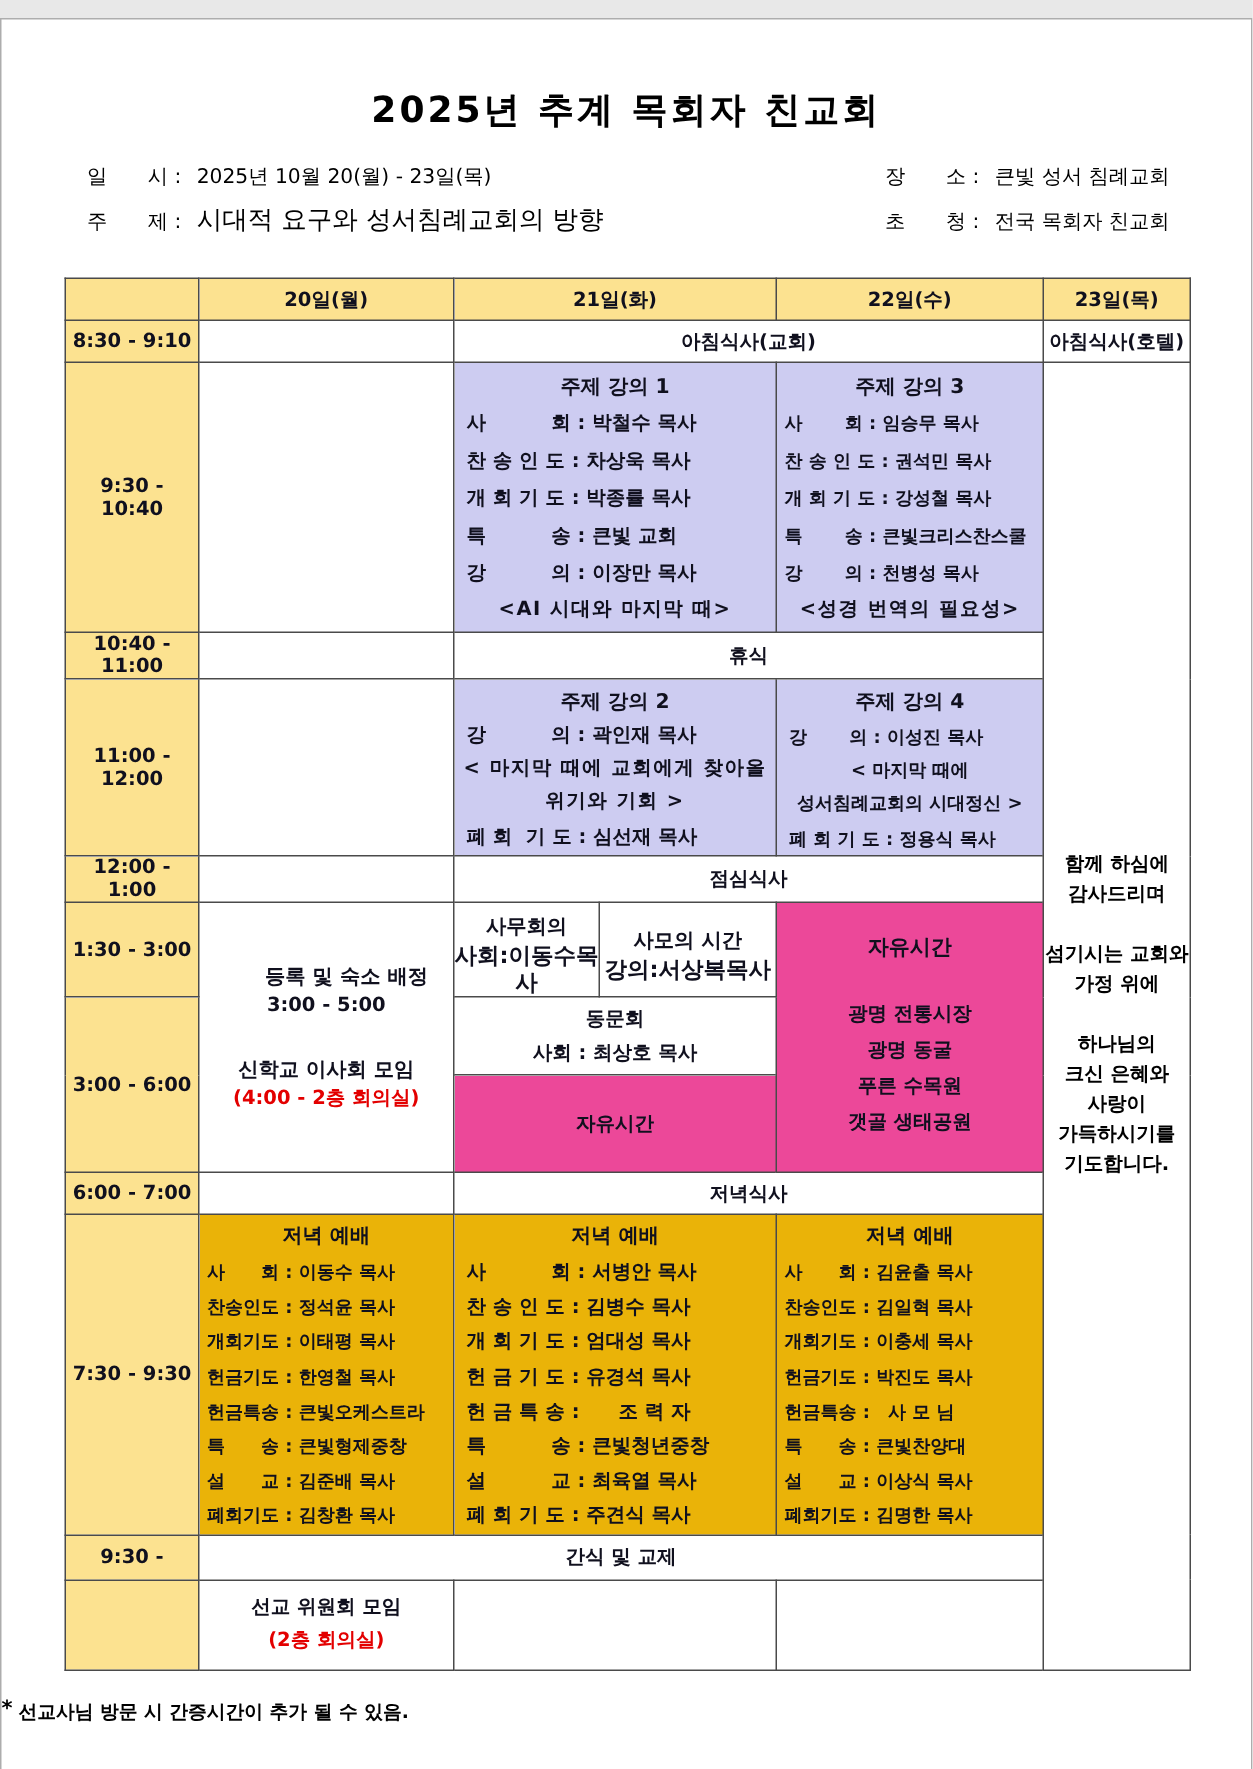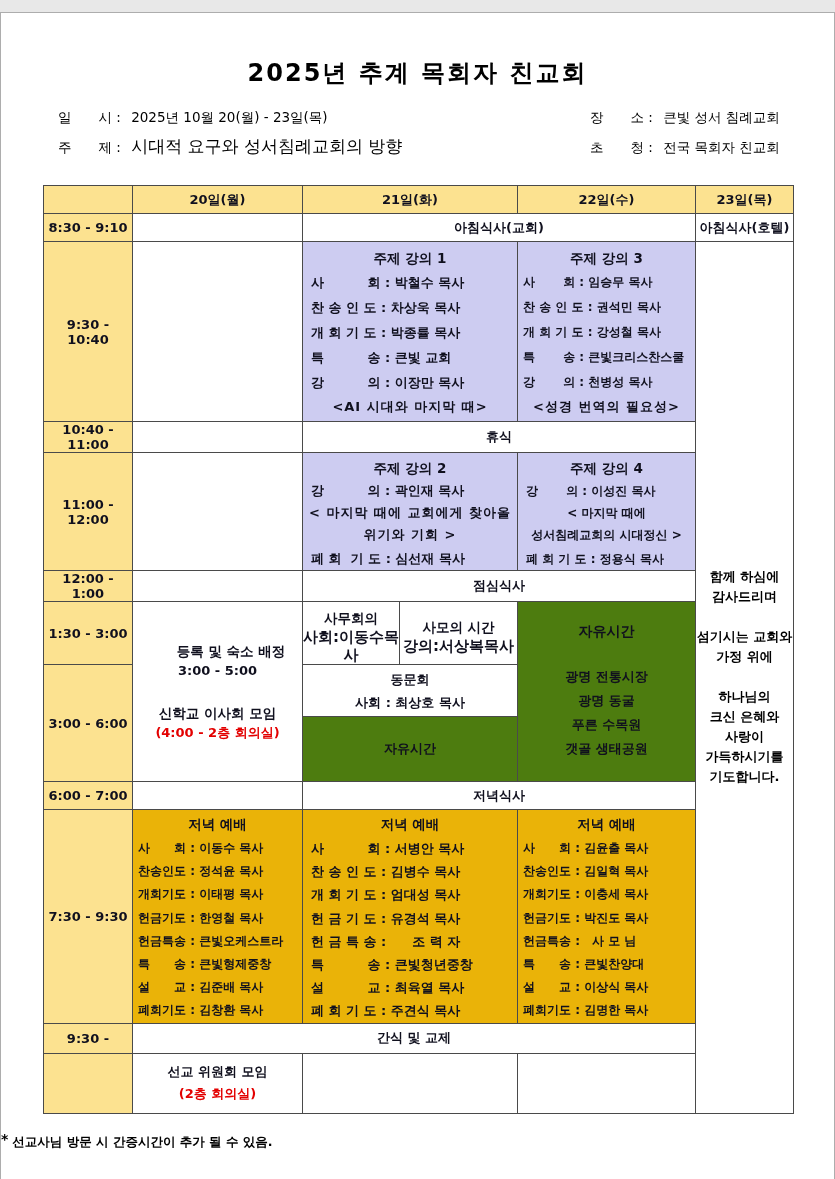--- a/index.html
+++ b/index.html
@@ -25,21 +25,21 @@
   table.schedule{
     position:absolute;left:42px;top:172px;border-collapse:collapse;table-layout:fixed;
     width:750px;
   }
   .schedule td,.schedule th{
     border:1px solid #4a4a4a;padding:0;margin:0;text-align:center;vertical-align:middle;
     font-size:13px;font-weight:bold;overflow:hidden;color:#10101e;
   }
   .yel{background:#fce290;}
   .lav{background:#cdccf1;}
-  .blu{background:#4d7c0f;}
+  .blu{background:#ec4899;}
   .grn{background:#eab308;}
   .day-head{font-size:14px;}
   .time-cell{font-size:12.5px;}
   .meal{font-size:13.5px;}
 
   .lec-title{line-height:24px;padding-top:3px;font-size:13.5px;}
   .roster{
     text-align:left;white-space:pre-line;padding-left:8px;
     line-height:25px;font-size:13px;
   }

